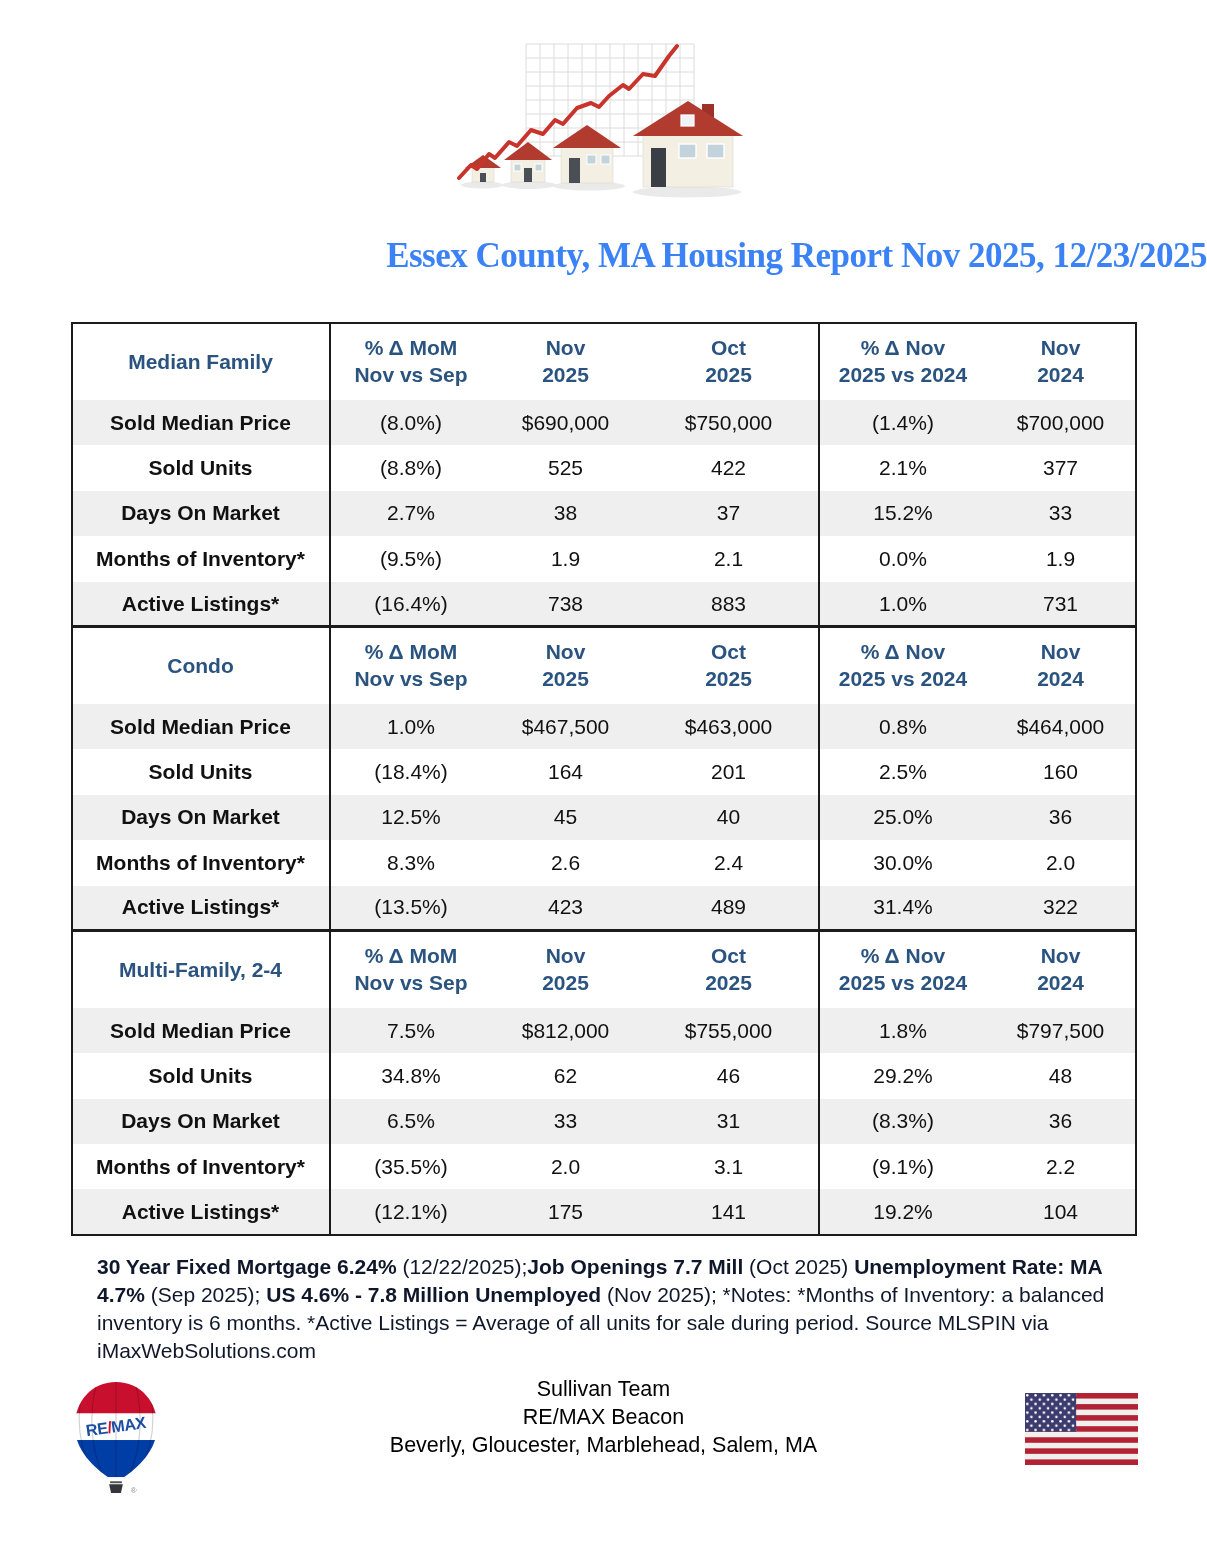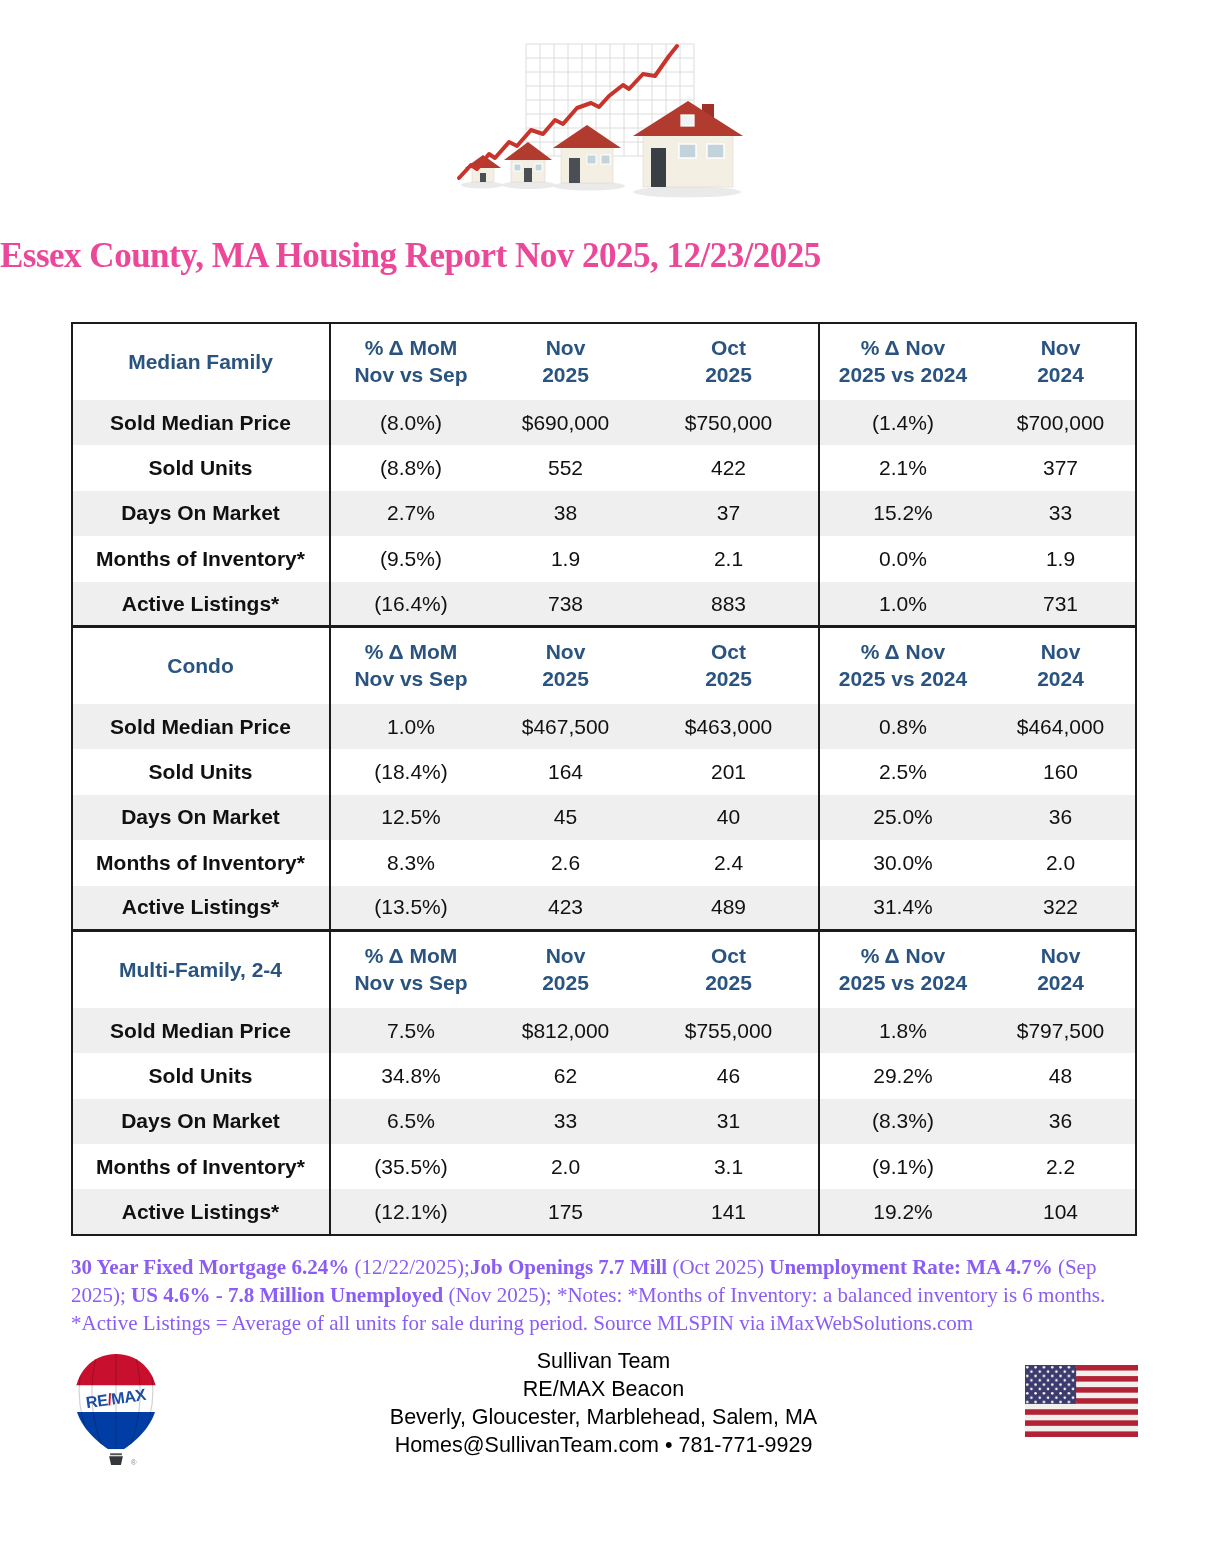--- a/index.html
+++ b/index.html
@@ -8,25 +8,25 @@
     width: 1207px; height: 1562px; margin: 0 auto; position: relative;
     font-family: "Liberation Sans", "DejaVu Sans", sans-serif;
     overflow: hidden;
   }
 
   
   .hero { width: 305px; margin: 34px auto 0; }
 
   
   .title {
-    text-align: left;
+    text-align: right;
     font-family: "Liberation Serif", "DejaVu Serif", serif;
     font-weight: bold;
     font-size: 35px;
-    color: #ec4899;
+    color: #3b82f6;
     margin-top: 28px;
     letter-spacing: -0.5px;
   }
 
   
   table.report {
     border-collapse: collapse;
     width: 1064px;
     margin: 46px auto 0;
     border: 2.5px solid #1b1b1b;
@@ -64,26 +64,25 @@
     font-size: 21.5px;
   }
   td.vline { border-left: 2.5px solid #1b1b1b; }
   tbody.section + tbody.section tr.header-row td { border-top: 3px solid #1b1b1b; }
   td.red  { color: #E00000; }
   td.blue { color: #2E5984; }
 
   
   .footnote {
     width: 1045px;
-    margin-left: 71px;
+    margin-left: 97px;
     margin-top: 17px;
     font-size: 21px;
     line-height: 28px;
-    color: #8b5cf6;
-    font-family: Liberation Serif, serif;
+    color: #0f172a;
   }
   .footnote b { font-weight: bold; }
 
   
   .footer { position: relative; height: 210px; margin-top: 8px; }
   .contact {
     text-align: center;
     font-size: 21.5px;
     line-height: 28px;
     color: #000000;
@@ -185,21 +184,21 @@
         <td class="row-label">Sold Median Price</td>
         <td class="vline red">(8.0%)</td>
         <td class="">$690,000</td>
         <td class="">$750,000</td>
         <td class="vline red">(1.4%)</td>
         <td class="">$700,000</td>
       </tr>
       <tr class="data-row">
         <td class="row-label">Sold Units</td>
         <td class="vline red">(8.8%)</td>
-        <td class="">552</td>
+        <td class="">525</td>
         <td class="">422</td>
         <td class="vline">2.1%</td>
         <td class="">377</td>
       </tr>
       <tr class="data-row">
         <td class="row-label">Days On Market</td>
         <td class="vline">2.7%</td>
         <td class="">38</td>
         <td class="">37</td>
         <td class="vline">15.2%</td>
@@ -383,21 +382,20 @@
       <polygon points="48,109 62,109 60,118 50,118" fill="#33363A"></polygon>
       <rect x="49" y="106" width="12" height="2" fill="#555"></rect>
       <text x="70" y="118" font-size="8" fill="#8A8A8A" font-family="Liberation Sans, sans-serif">®</text>
     </svg>
   </div>
 
   <div class="contact">
     <div>Sullivan Team</div>
     <div>RE/MAX Beacon</div>
     <div>Beverly, Gloucester, Marblehead, Salem, MA</div>
-    <div>Homes@SullivanTeam.com • 781-771-9929</div>
   </div>
 
   <div class="flag">
     <svg width="113" height="72" viewBox="0 0 190 121">
       <defs>
         <pattern id="stars" width="14" height="14.6" patternUnits="userSpaceOnUse">
           <circle cx="3.8" cy="3.8" r="2.2" fill="#FFFFFF"></circle>
           <circle cx="10.8" cy="11" r="2.2" fill="#FFFFFF"></circle>
         </pattern>
       </defs>

